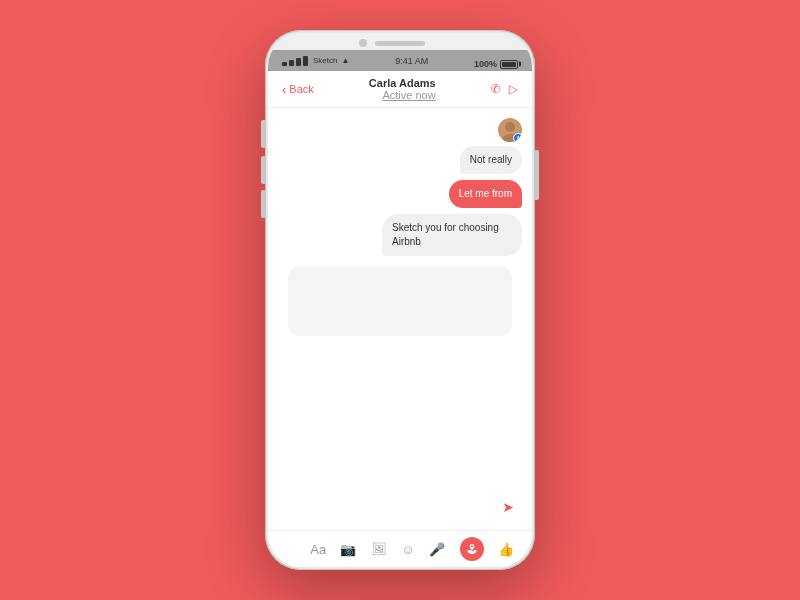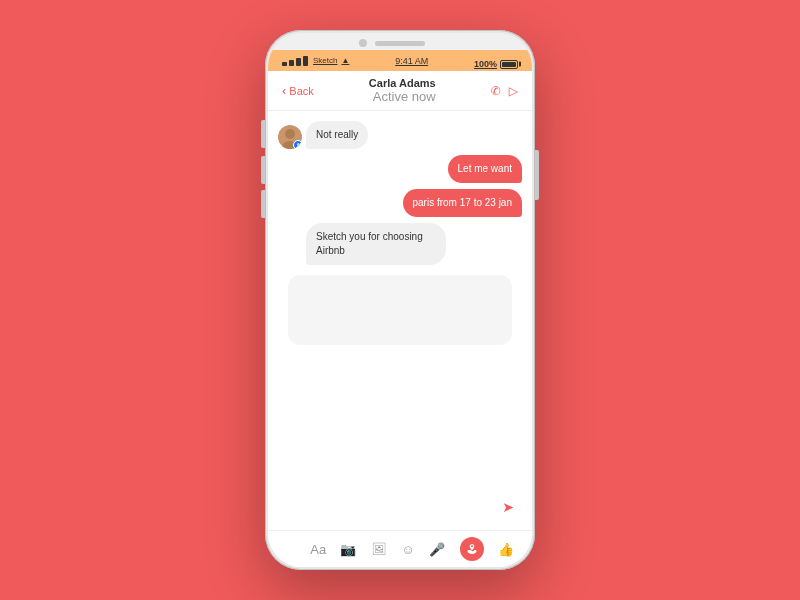--- a/index.html
+++ b/index.html
@@ -88,26 +88,25 @@
       left: -16px;
       top: -2px;
     }
 
     
     .status-bar {
       display: flex;
       justify-content: space-between;
       align-items: center;
       padding: 2px 14px;
-      background: #fdba74;
+      background: #a3a3a3;
       font-size: 9px;
       font-weight: 600;
       color: #333;
       flex-shrink: 0;
-      text-decoration: underline;
     }
 
     .status-left {
       display: flex;
       align-items: center;
       gap: 2px;
     }
 
     .signal-dots {
       display: flex;
@@ -185,22 +184,23 @@
       text-align: right;
     }
 
     .nav-title {
       font-size: 11px;
       font-weight: 600;
       color: #333;
     }
 
     .nav-subtitle {
-      font-size: 13px;
+      font-size: 11px;
       color: #999;
+      text-decoration: underline;
     }
 
     .nav-actions {
       display: flex;
       gap: 8px;
       align-items: center;
     }
 
     
     .chat-area {
@@ -214,20 +214,21 @@
     }
 
     .message-row {
       display: flex;
       align-items: flex-end;
       gap: 4px;
     }
 
     .message-row.received {
       justify-content: flex-start;
+      flex-direction: column;
     }
 
     .message-row.sent {
       justify-content: flex-end;
     }
 
     .avatar {
       width: 24px;
       height: 24px;
       border-radius: 50%;
@@ -463,29 +464,24 @@
               <span class="avatar-badge-f">f</span>
             </div>
           </div>
           <div class="bubble received">
             <span>Not really</span>
           </div>
         </div>
 
         <div class="message-row sent">
           <div class="bubble sent">
-            <span>Let me want</span>
+            <span>Let me from</span>
           </div>
         </div>
 
-        <div class="message-row sent">
-          <div class="bubble sent">
-            <span>paris from 17 to 23 jan</span>
-          </div>
-        </div>
 
         <div class="message-row received" style="padding-left:28px;">
           <div class="bubble received">
             <span>Sketch you for choosing Airbnb</span>
           </div>
         </div>
 
 
 
         <div class="input-card"></div>

